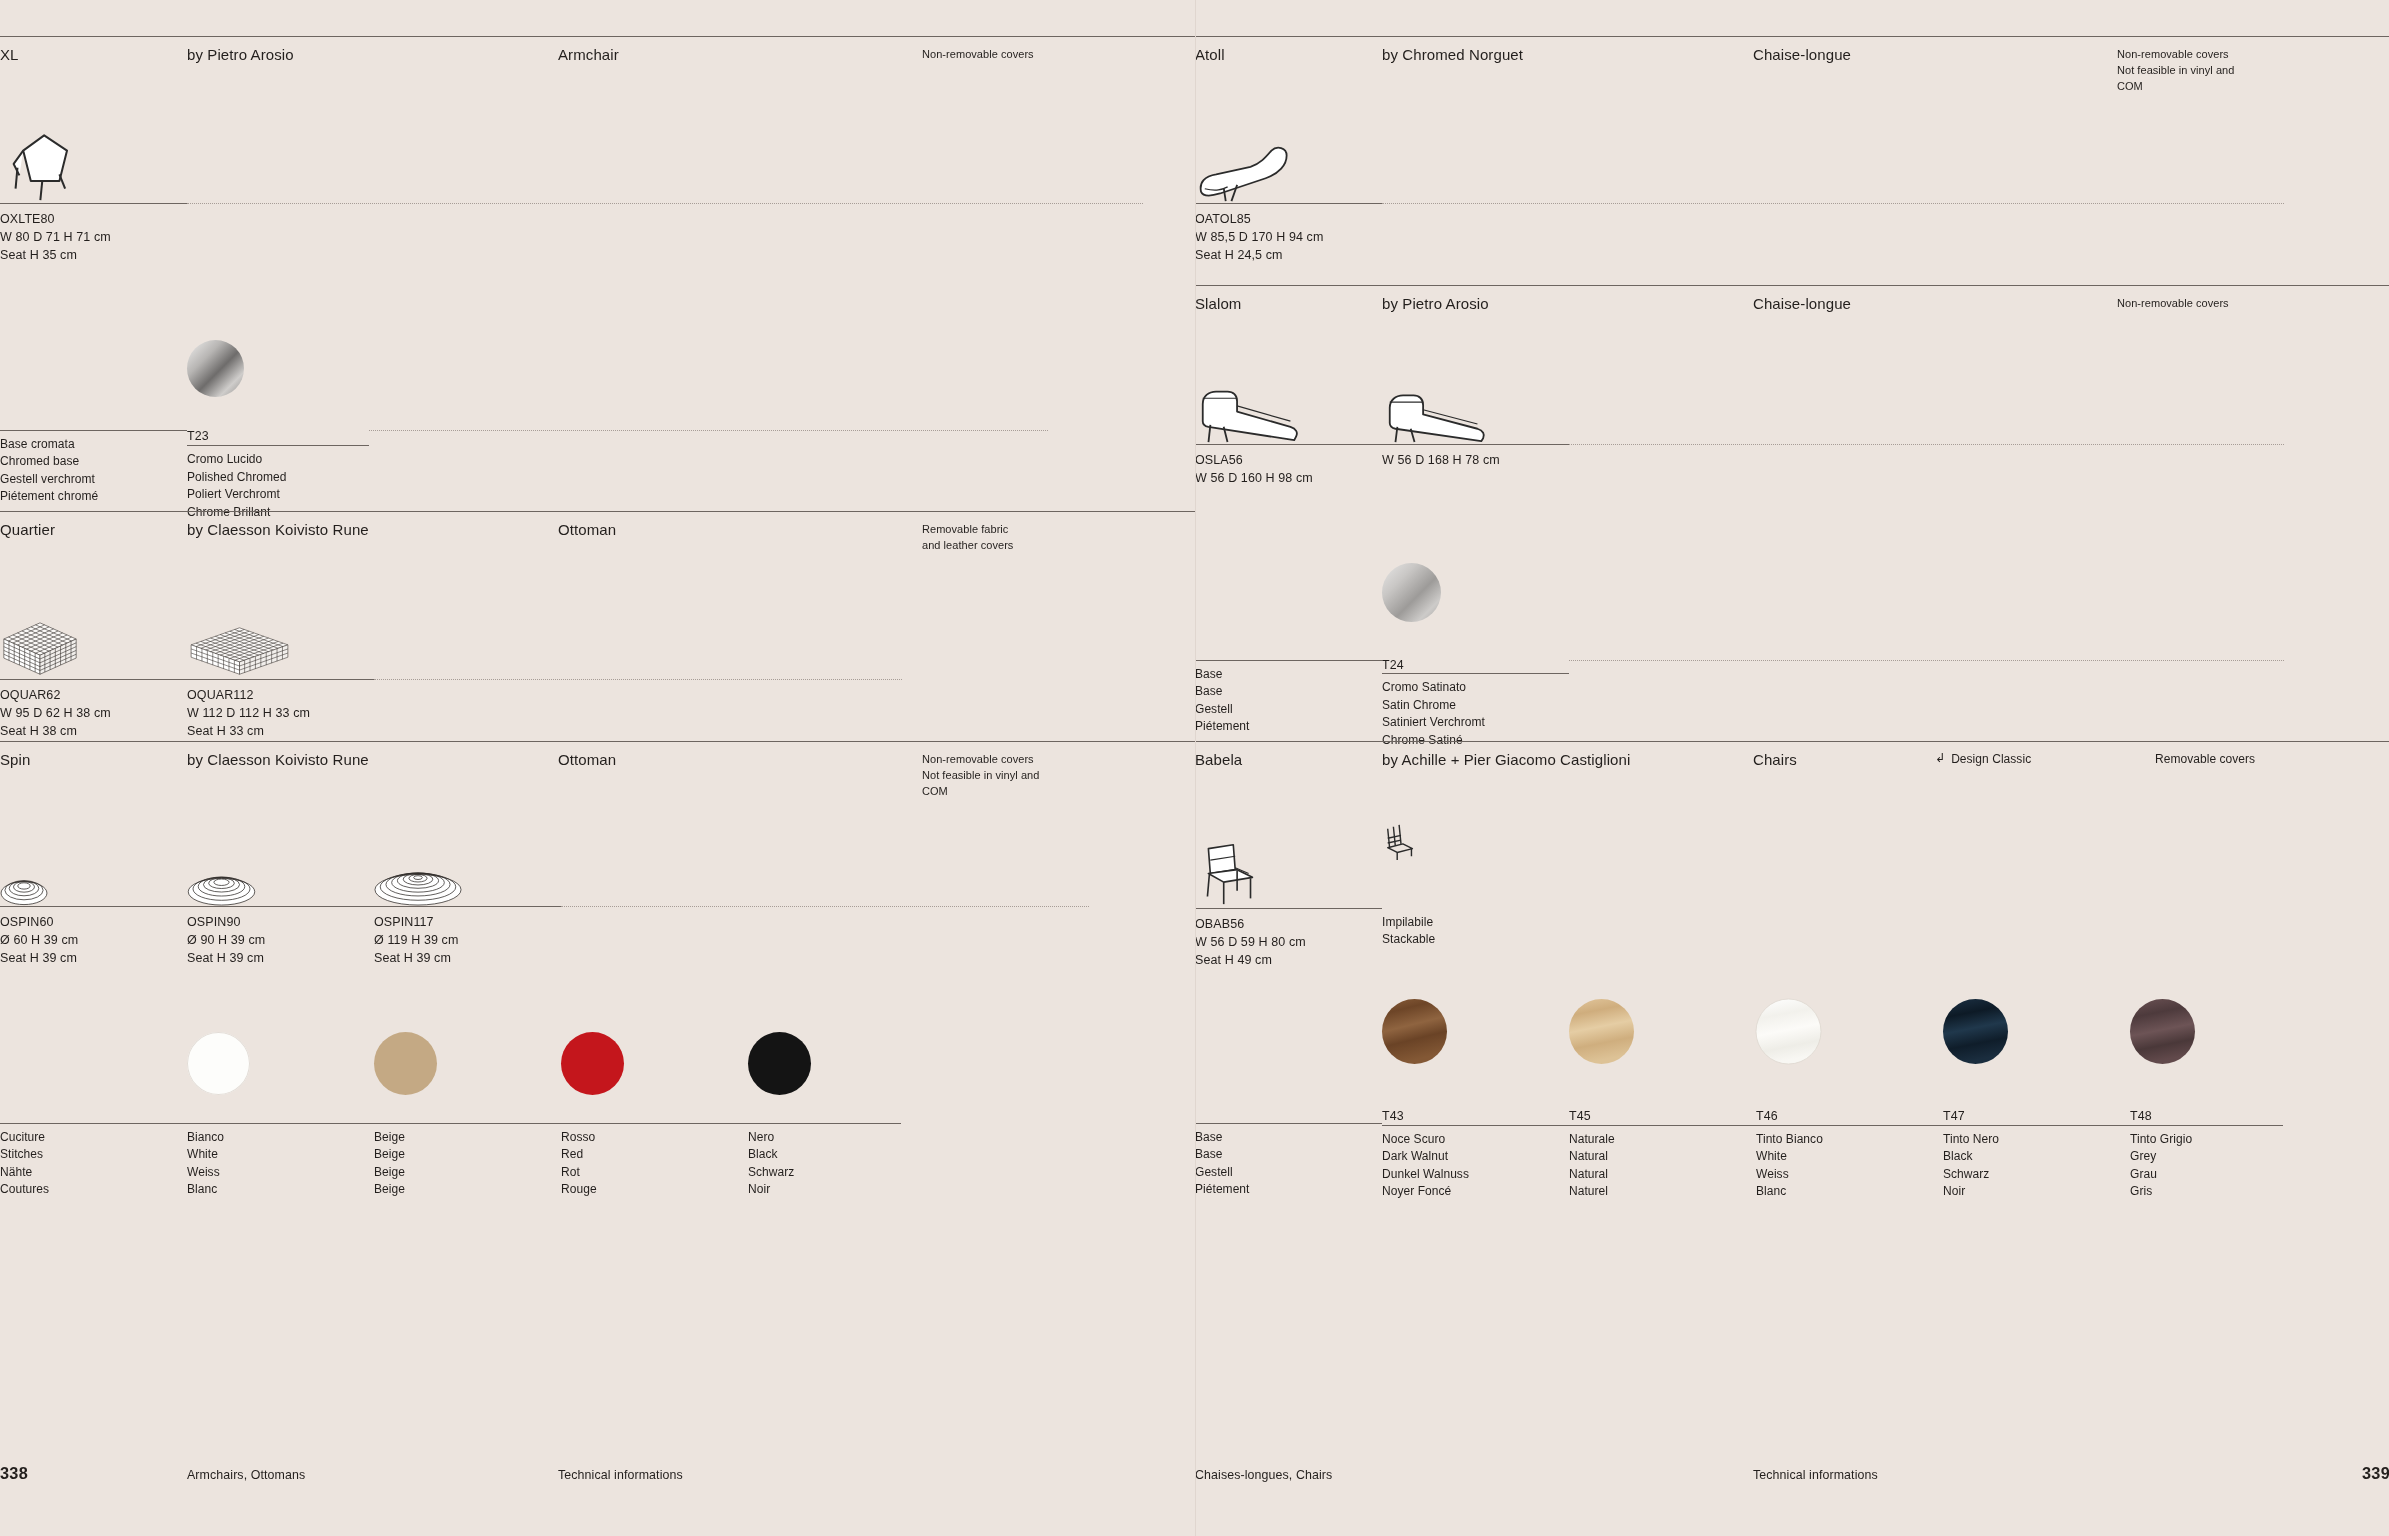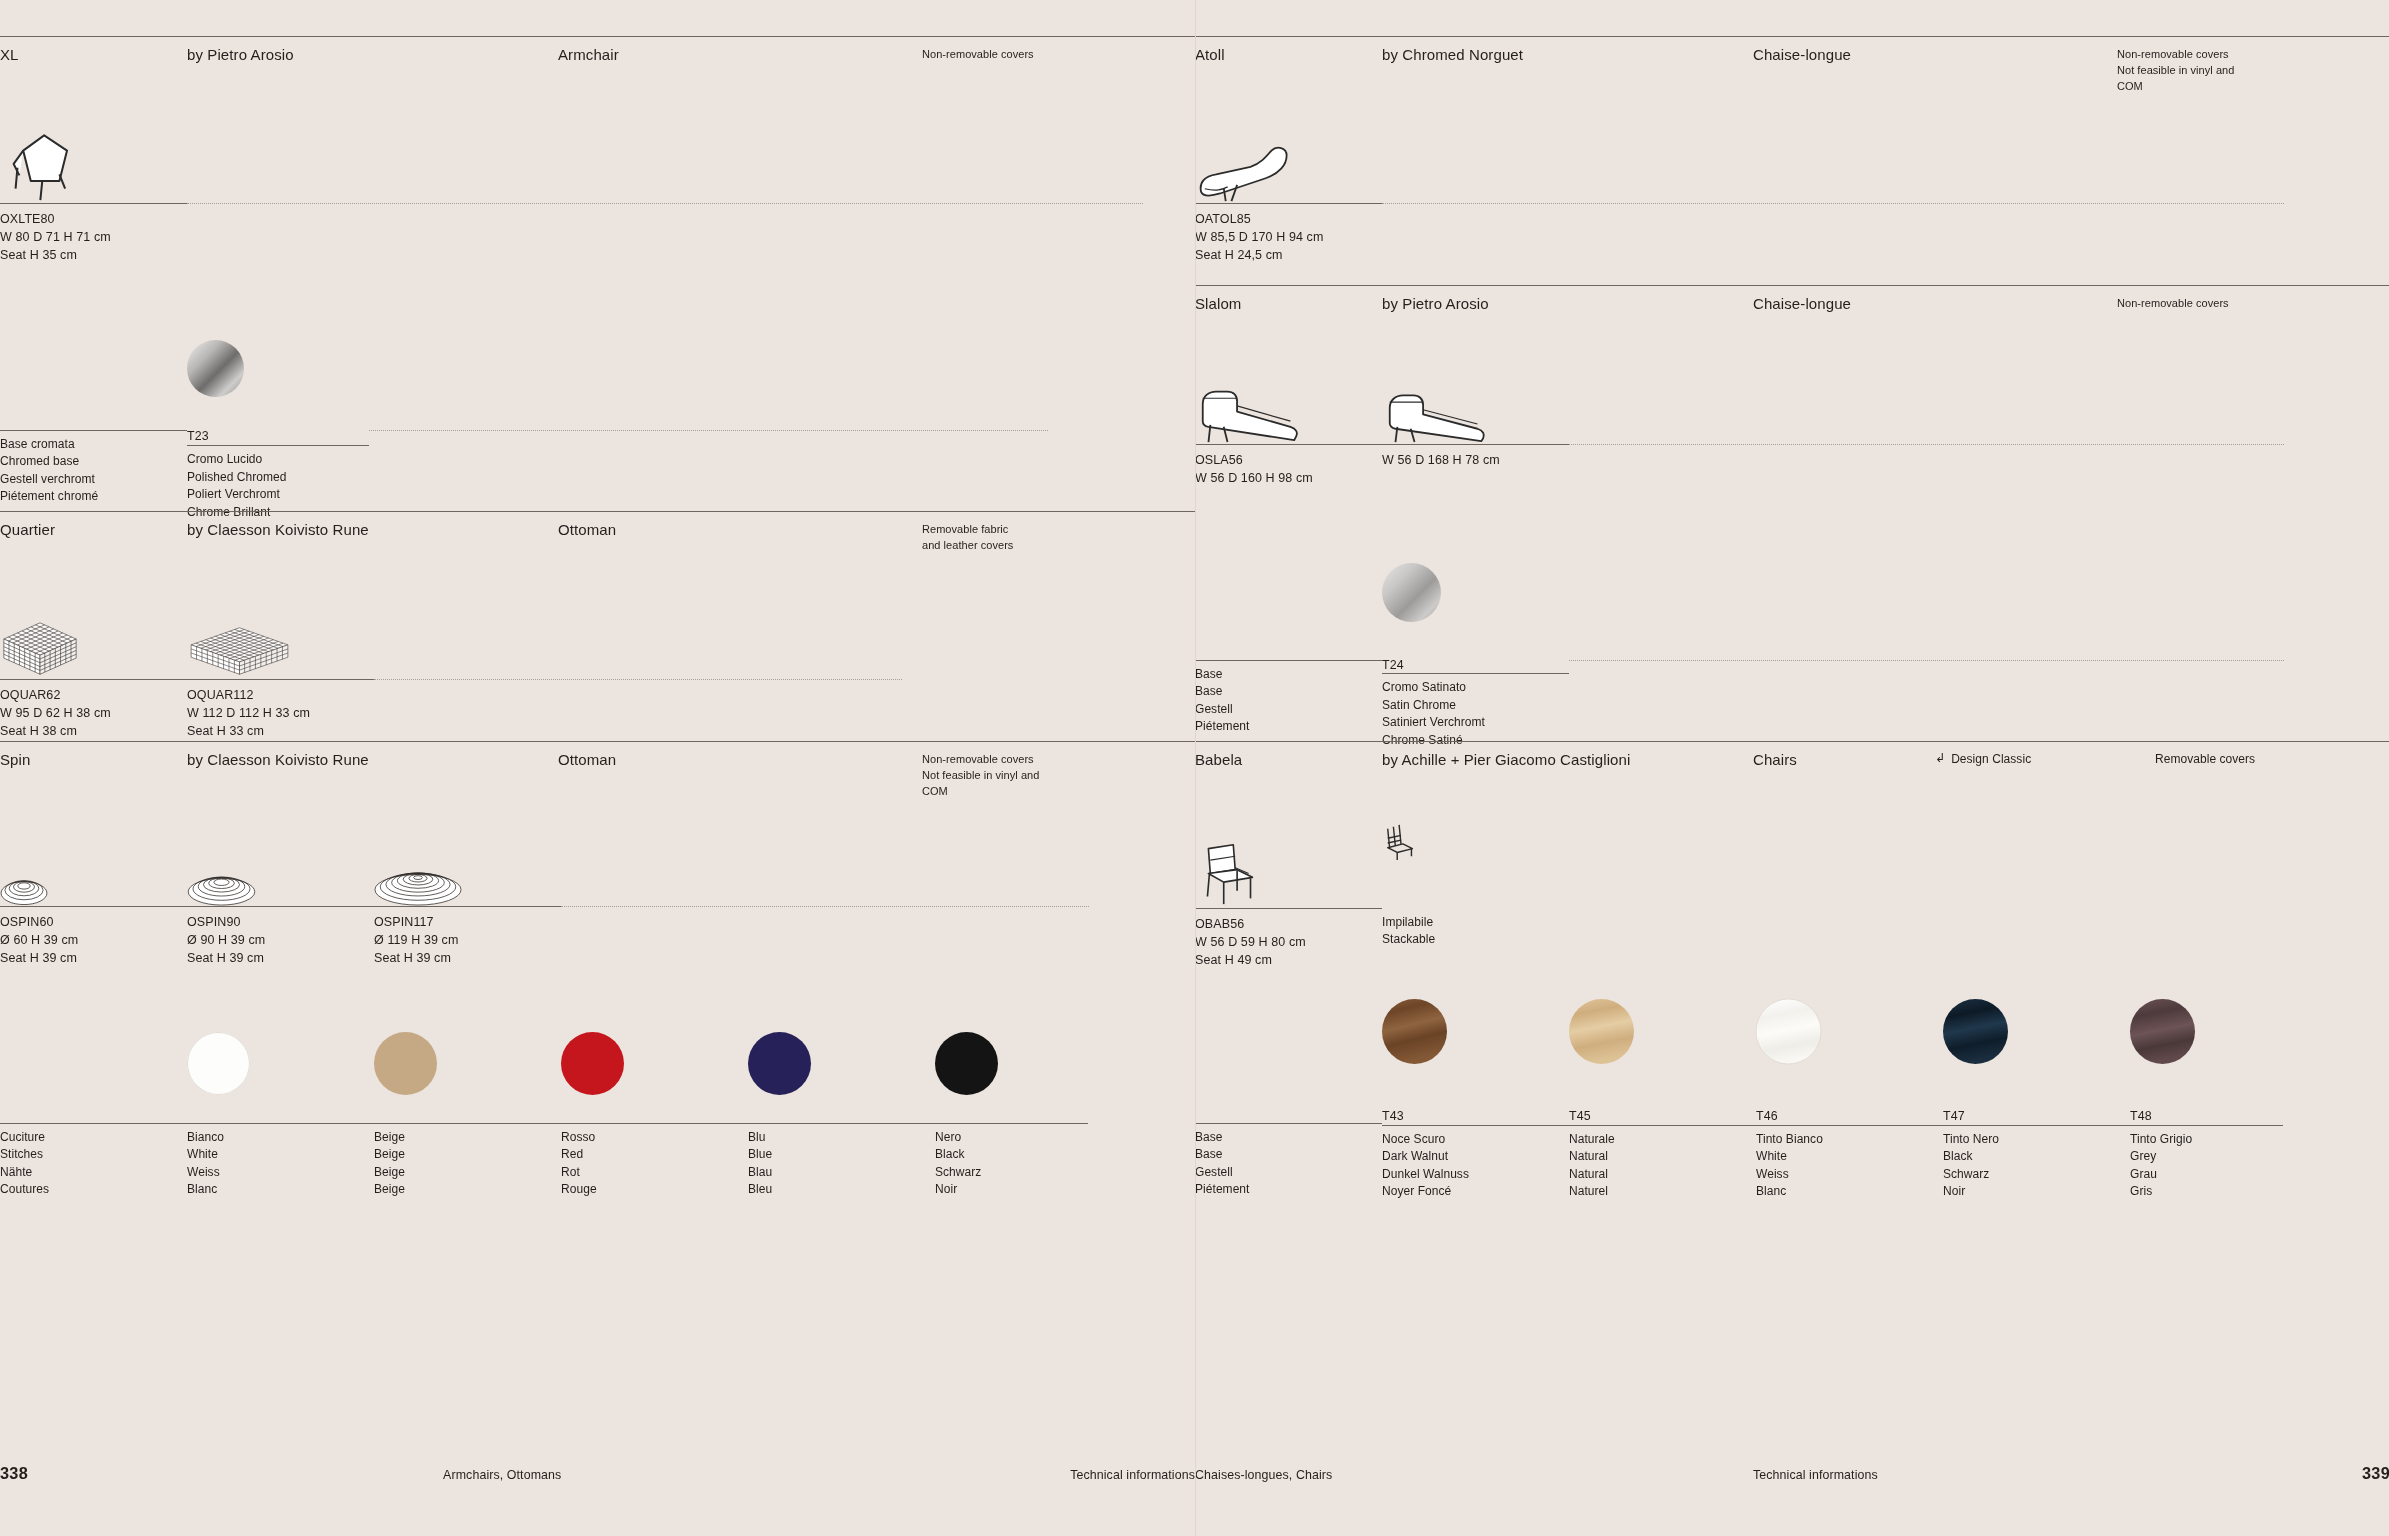--- a/index.html
+++ b/index.html
@@ -43,21 +43,21 @@
   
   .langcell{position:relative;}
   .langcell .lines{font-size:12px;line-height:1.46;letter-spacing:0.05px;white-space:pre-line;padding-top:4.8px;}
 
   
   .disc{border-radius:50%;display:block;}
   .disc-wrap{position:relative;}
   .sw-label{font-size:12.4px;letter-spacing:0.2px;}
 
   
-  .footer{position:absolute;bottom:53px;left:0;right:0;display:flex;align-items:baseline;justify-content:space-between;}
+  .footer{position:absolute;bottom:53px;left:0;right:0;display:flex;align-items:baseline;}
   .pageno{font-size:16.3px;font-weight:700;letter-spacing:0.3px;}
   .foot-txt{font-size:12.4px;letter-spacing:0.1px;}
 
   .gutter{position:absolute;left:1195px;top:0;width:0;height:1536px;border-left:1px solid #e0d6cf;}
 
   svg{display:block;overflow:visible;}
 </style>
 </head>
 <body>
 
@@ -304,30 +304,20 @@
         <div style="height:119px;display:flex;align-items:center;">
           <span class="disc" style="width:63px;height:63px;background:#c4161c;"></span>
         </div>
         <div class="rule-thin"></div>
         <div class="lines">Rosso
 Red
 Rot
 Rouge</div>
       </div>
 
-      <div class="langcell" style="width:187px;">
-        <div style="height:119px;display:flex;align-items:center;">
-          <span class="disc" style="width:63px;height:63px;background:#262259;"></span>
-        </div>
-        <div class="rule-thin"></div>
-        <div class="lines">Blu
-Blue
-Blau
-Bleu</div>
-      </div>
 
       <div class="langcell" style="width:153px;">
         <div style="height:119px;display:flex;align-items:center;">
           <span class="disc" style="width:63px;height:63px;background:#141414;"></span>
         </div>
         <div class="rule-thin"></div>
         <div class="lines">Nero
 Black
 Schwarz
 Noir</div>

